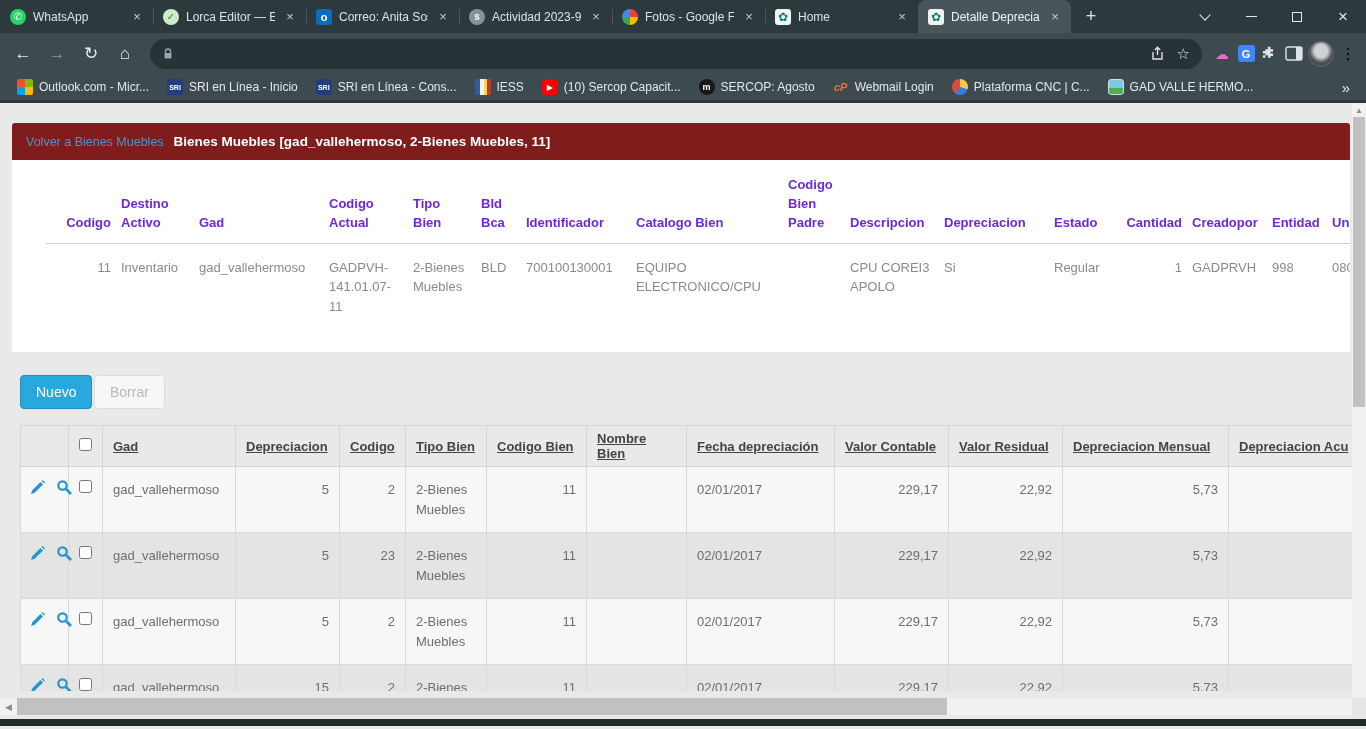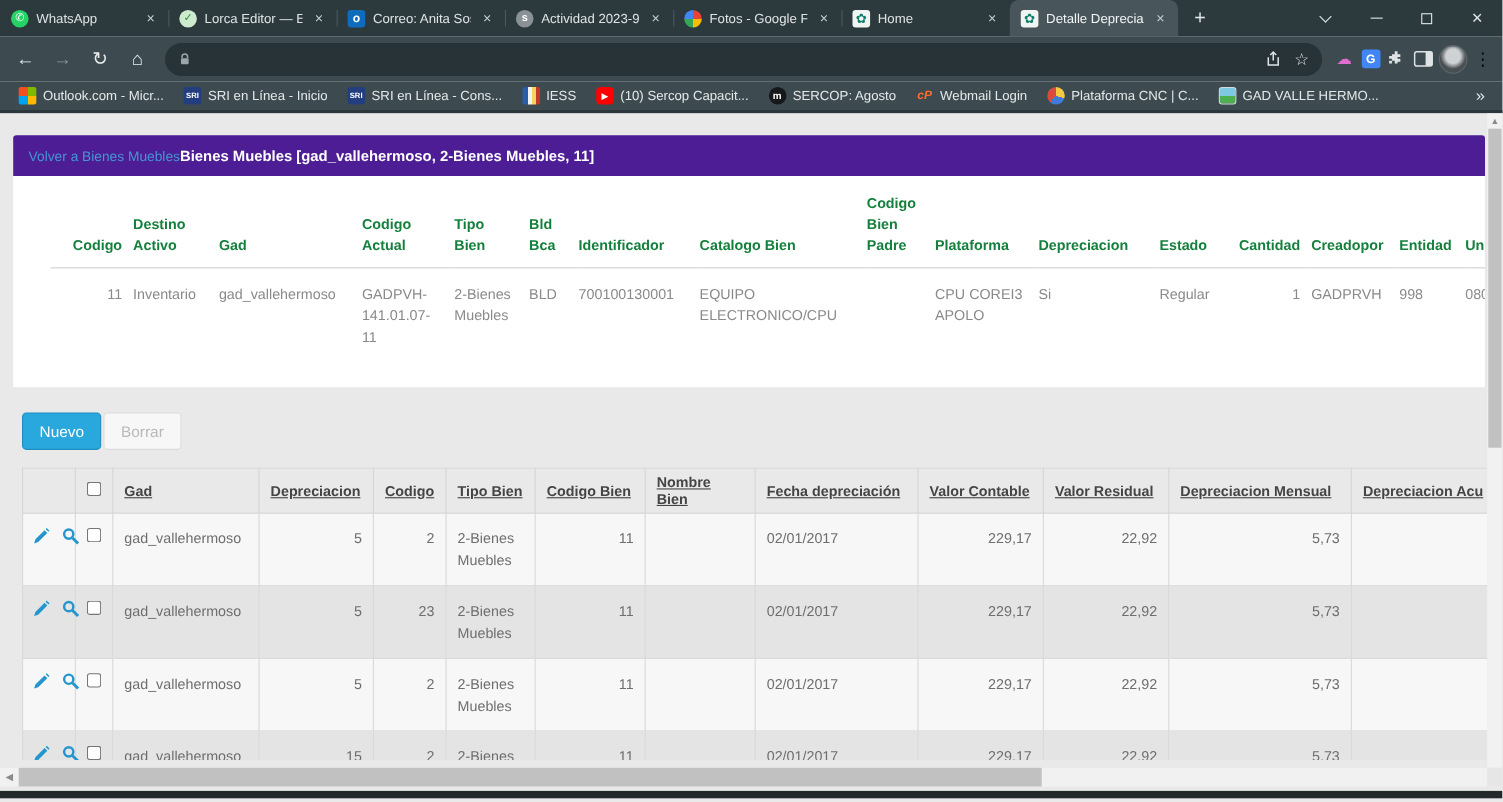--- a/index.html
+++ b/index.html
@@ -65,29 +65,29 @@
   .bi-yt { background:#ff0000; color:#fff; border-radius:4px; font-size:8px; }
   .bi-sercop { background:#17181a; color:#fff; border-radius:50%; font-size:9px; font-weight:bold; }
   .bi-cp { color:#ff6c2c; font-weight:bold; font-style:italic; font-size:11px; }
   .bi-cnc { border-radius:50%; background:conic-gradient(#f6c945 0 30%, #3f7bd9 30% 62%, #d94b3f 62% 100%); }
   .bi-gad { border-radius:3px; background:linear-gradient(180deg,#7ec8e3 0 55%, #4caf50 55%); border:1px solid #d7dadb; }
   .bmk-more { margin-left:auto; font-size:15px; color:#e4e8ea; cursor:pointer; padding:0 6px; }
 
   
   .page { position:relative; height:623px; background:#e9e9e9; overflow:hidden; }
 
-  .panel-heading { position:absolute; top:20px; left:12px; right:16px; height:37px; background:#4c1d95;
-                   border-radius:3px 3px 0 0; display:flex; align-items:center; padding:0 14px; }
+  .panel-heading { position:absolute; top:20px; left:12px; right:16px; height:37px; background:#7f1d1d;
+                   border-radius:3px 3px 0 0; display:flex; align-items:center; padding:0 14px; gap:10px; }
   .back-link { color:#4795d1; font-size:12.5px; text-decoration:none; cursor:pointer; }
   .panel-title { color:#ffffff; font-size:13.5px; font-weight:bold; }
 
   .master-panel { position:absolute; top:57px; left:12px; right:16px; height:192px; background:#ffffff;
                   overflow:hidden; }
   table.master { border-collapse:collapse; table-layout:fixed; width:1356px; margin:10px 0 0 34px; }
-  table.master th { font-size:13px; color:#15803d; font-weight:bold; text-align:left; vertical-align:bottom;
+  table.master th { font-size:13px; color:#6d28d9; font-weight:bold; text-align:left; vertical-align:bottom;
                     padding:6px 10px 10px 0; border-bottom:1px solid #cfcfcf; line-height:1.45; }
   table.master td { font-size:13px; color:#8a8a8a; text-align:left; vertical-align:top;
                     padding:14px 10px 6px 0; line-height:1.5; }
   table.master .num { text-align:right; }
 
   .actions { position:absolute; top:270px; left:12px; right:16px; height:42px; }
   .btn-nuevo { position:absolute; left:8px; top:2px; background:#29a8dd; border:1px solid #1f8dbf;
                color:#fff; font-size:14px; padding:8px 15px; border-radius:4px; cursor:pointer; }
   .btn-borrar { position:absolute; left:82px; top:2px; background:#f7f7f7; border:1px solid #dcdcdc;
                 color:#b9b9b9; font-size:14px; padding:8px 15px; border-radius:4px; }
@@ -291,21 +291,21 @@
             <tr>
           <th class="num">Codigo</th>
           <th>Destino Activo</th>
           <th>Gad</th>
           <th>Codigo Actual</th>
           <th>Tipo Bien</th>
           <th>Bld Bca</th>
           <th>Identificador</th>
           <th>Catalogo Bien</th>
           <th>Codigo Bien Padre</th>
-          <th>Plataforma</th>
+          <th>Descripcion</th>
           <th>Depreciacion</th>
           <th>Estado</th>
           <th class="num">Cantidad</th>
           <th>Creadopor</th>
           <th>Entidad</th>
           <th>Un Eje</th>
         </tr>
         <tr>
           <td class="num">11</td>
           <td>Inventario</td>

